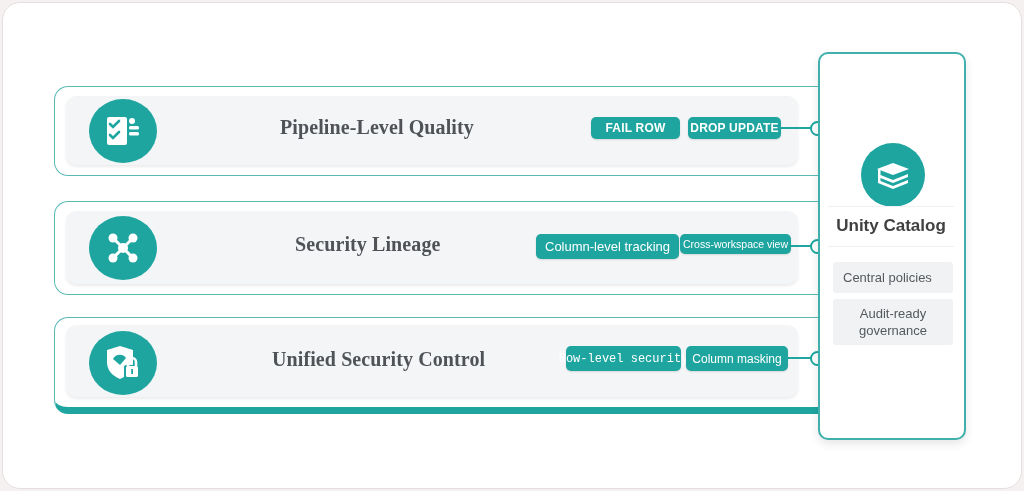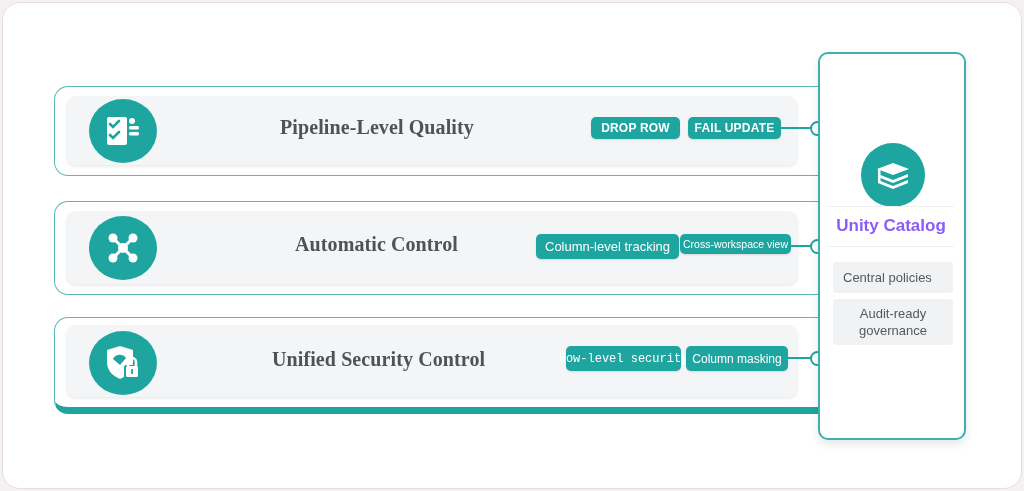--- a/index.html
+++ b/index.html
@@ -46,21 +46,21 @@
       position:absolute; width:11px; height:11px; border-radius:50%;
       background:#ffffff; border:2px solid #1ea5a0;
     }
     .uc-panel {
       position:absolute; left:818px; top:52px; width:144px; height:384px;
       background:#ffffff; border:2px solid #3fb0ab; border-radius:10px;
       box-shadow:0 4px 10px rgba(0,0,0,0.10);
     }
     .uc-title {
       position:absolute; left:828px; top:216px; width:126px; text-align:center;
-      font-size:17px; font-weight:bold; color:#8b5cf6; white-space:nowrap;
+      font-size:17px; font-weight:bold; color:#404040; white-space:nowrap;
     }
     .uc-divider { position:absolute; height:1px; background:#eef0f1; }
     .uc-item {
       position:absolute; left:833px; width:120px; background:#f0f2f3; border-radius:3px;
       font-size:13px; color:#55595e; line-height:17px; padding:0 10px; box-sizing:border-box;
       display:flex; align-items:center;
     }
   </style>
 </head>
 <body>
@@ -73,41 +73,41 @@
   <svg width="38" height="34" viewBox="0 0 38 34">
     <rect x="3" y="3" width="20" height="28" rx="2" fill="#fff"></rect>
     <path d="M6 10 l3 3 l6 -6" stroke="#1ea5a0" stroke-width="2.6" fill="none" stroke-linecap="round"></path>
     <path d="M6 21 l3 3 l6 -6" stroke="#1ea5a0" stroke-width="2.6" fill="none" stroke-linecap="round"></path>
     <circle cx="28" cy="7" r="3" fill="#fff"></circle>
     <rect x="25" y="12" width="10" height="3.5" rx="1.5" fill="#fff"></rect>
     <rect x="25" y="18" width="10" height="3.5" rx="1.5" fill="#fff"></rect>
   </svg>
 </div>
 <div class="card-title" style="left:280px;top:116px;">Pipeline-Level Quality</div>
-<div class="tag bold" style="left:591px;top:117px;width:89px;">DROP ROW</div>
-<div class="tag bold" style="left:688px;top:117px;width:93px;">FAIL UPDATE</div>
+<div class="tag bold" style="left:591px;top:117px;width:89px;">FAIL ROW</div>
+<div class="tag bold" style="left:688px;top:117px;width:93px;">DROP UPDATE</div>
 <div class="hline" style="left:781px;top:127px;width:32px;"></div>
 <div class="node" style="left:810px;top:121px;"></div>
 
 <div class="card-outer c2"></div>
 <div class="card-inner c2"></div>
 <div class="icon-circle" style="left:89px;top:216px;">
   <svg width="36" height="36" viewBox="0 0 36 36">
     <g stroke="#fff" stroke-width="3">
       <line x1="8" y1="8" x2="28" y2="28"></line>
         <line x1="28" y1="8" x2="8" y2="28"></line>
     </g>
     <circle cx="8" cy="8" r="4.5" fill="#fff"></circle>
       <circle cx="28" cy="8" r="4.5" fill="#fff"></circle>
     <circle cx="8" cy="28" r="4.5" fill="#fff"></circle>
       <circle cx="28" cy="28" r="4.5" fill="#fff"></circle>
     <circle cx="18" cy="18" r="5" fill="#fff"></circle>
   </svg>
 </div>
-<div class="card-title" style="left:295px;top:233px;">Automatic Control</div>
+<div class="card-title" style="left:295px;top:233px;">Security Lineage</div>
 <div class="tag" style="left:536px;top:234px;width:143px;height:25px;font-size:13px;">Column-level tracking</div>
 <div class="tag" style="left:680px;top:234px;width:111px;height:20px;font-size:10.5px;">Cross-workspace view</div>
 <div class="hline" style="left:791px;top:245px;width:22px;"></div>
 <div class="node" style="left:810px;top:239px;"></div>
 
 <div class="card-outer c3"></div>
 <div class="card-inner c3"></div>
 <div class="icon-circle" style="left:89px;top:331px;">
   <svg width="40" height="38" viewBox="0 0 40 38">
     <path d="M17 2 L30 6 L30 18 C30 27 24 32 17 35 C10 32 4 27 4 18 L4 6 Z" fill="#fff"></path>

